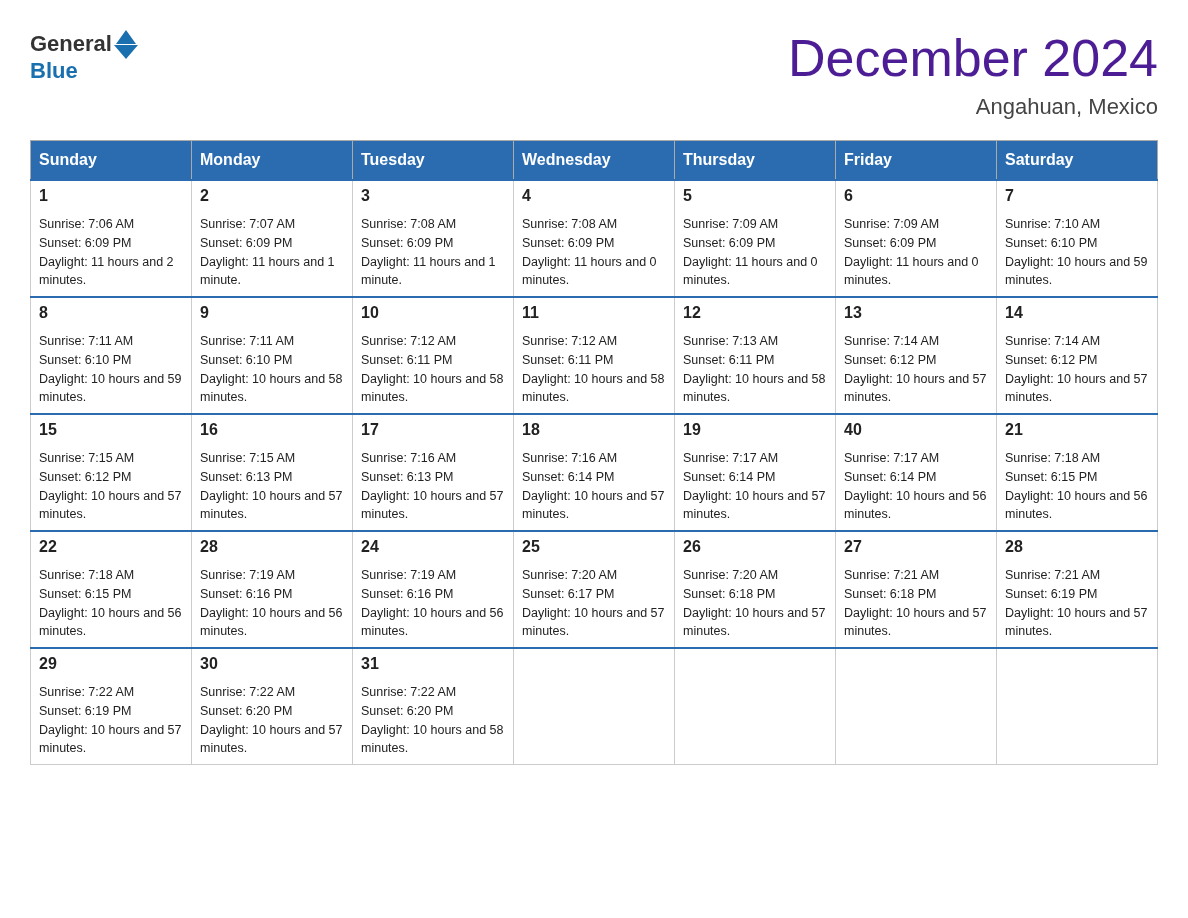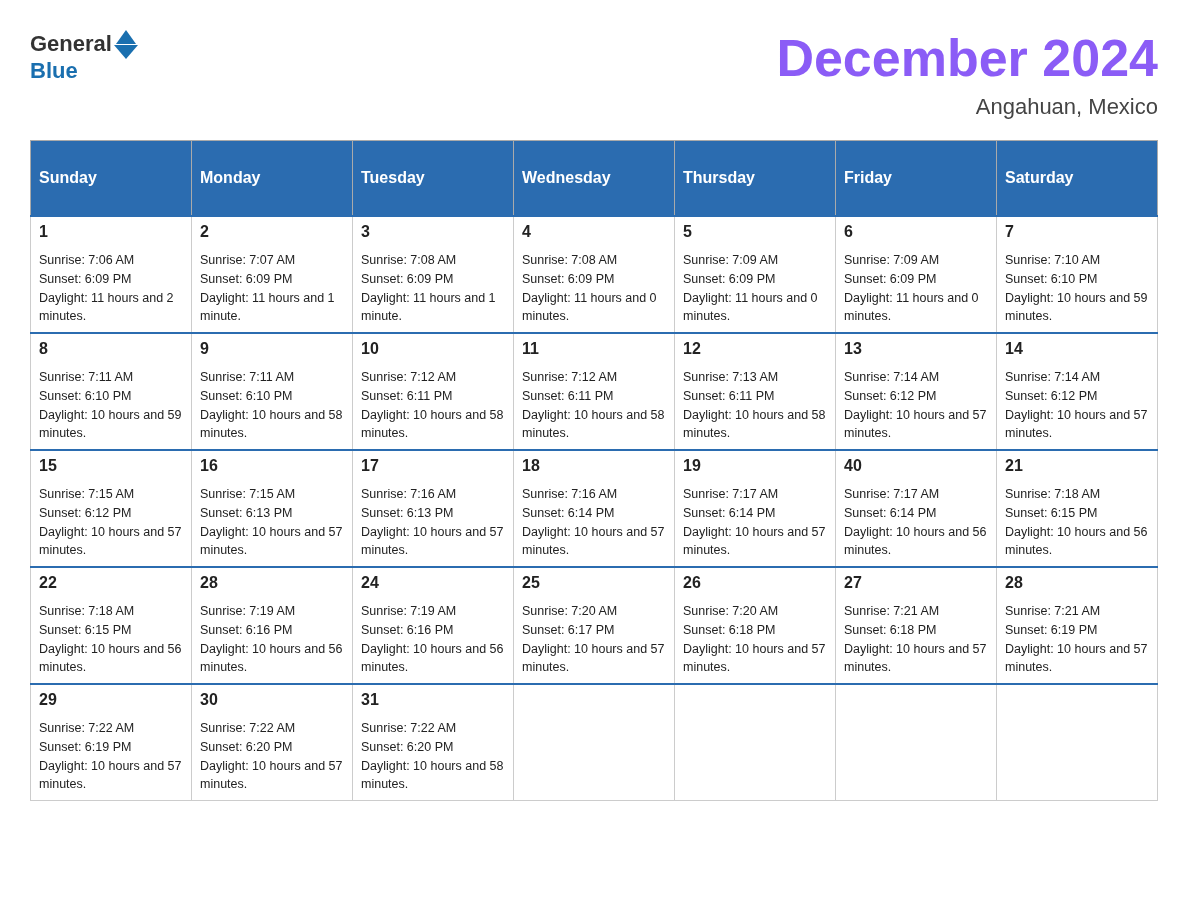--- a/index.html
+++ b/index.html
@@ -25,40 +25,40 @@
       font-size: 22px;
       font-weight: bold;
       color: #333;
       line-height: 1.1;
     }
     .title-area {
       text-align: right;
     }
     .month-title {
       font-size: 52px;
-      font-weight: bold;
-      color: #8b5cf6;
+      font-weight: normal;
+      color: #4c1d95;
       line-height: 1.1;
     }
     .location {
       font-size: 22px;
       color: #444;
       margin-top: 7px;
     }
     .calendar {
       width: 100%;
       border-collapse: collapse;
       border: 1px solid #aaa;
     }
     .calendar th {
       background-color: #2b6cb0;
       color: #fff;
       font-size: 16px;
       font-weight: bold;
-      padding: 28px 8px;
+      padding: 10px 8px;
       text-align: left;
       border: 1px solid #aaa;
     }
     .calendar td {
       vertical-align: top;
       border: 1px solid #ccc;
       padding: 6px 8px;
       width: 14.28%;
       min-height: 100px;
       font-size: 13px;

